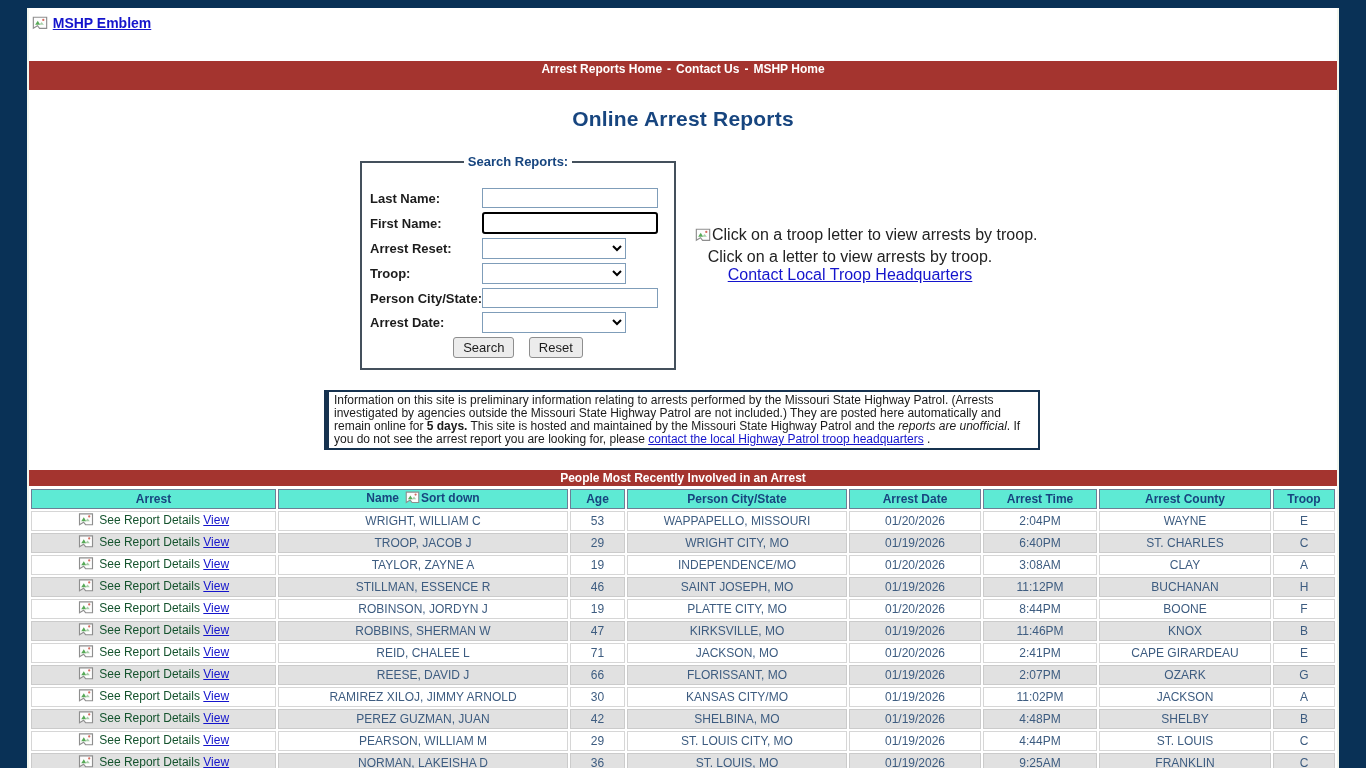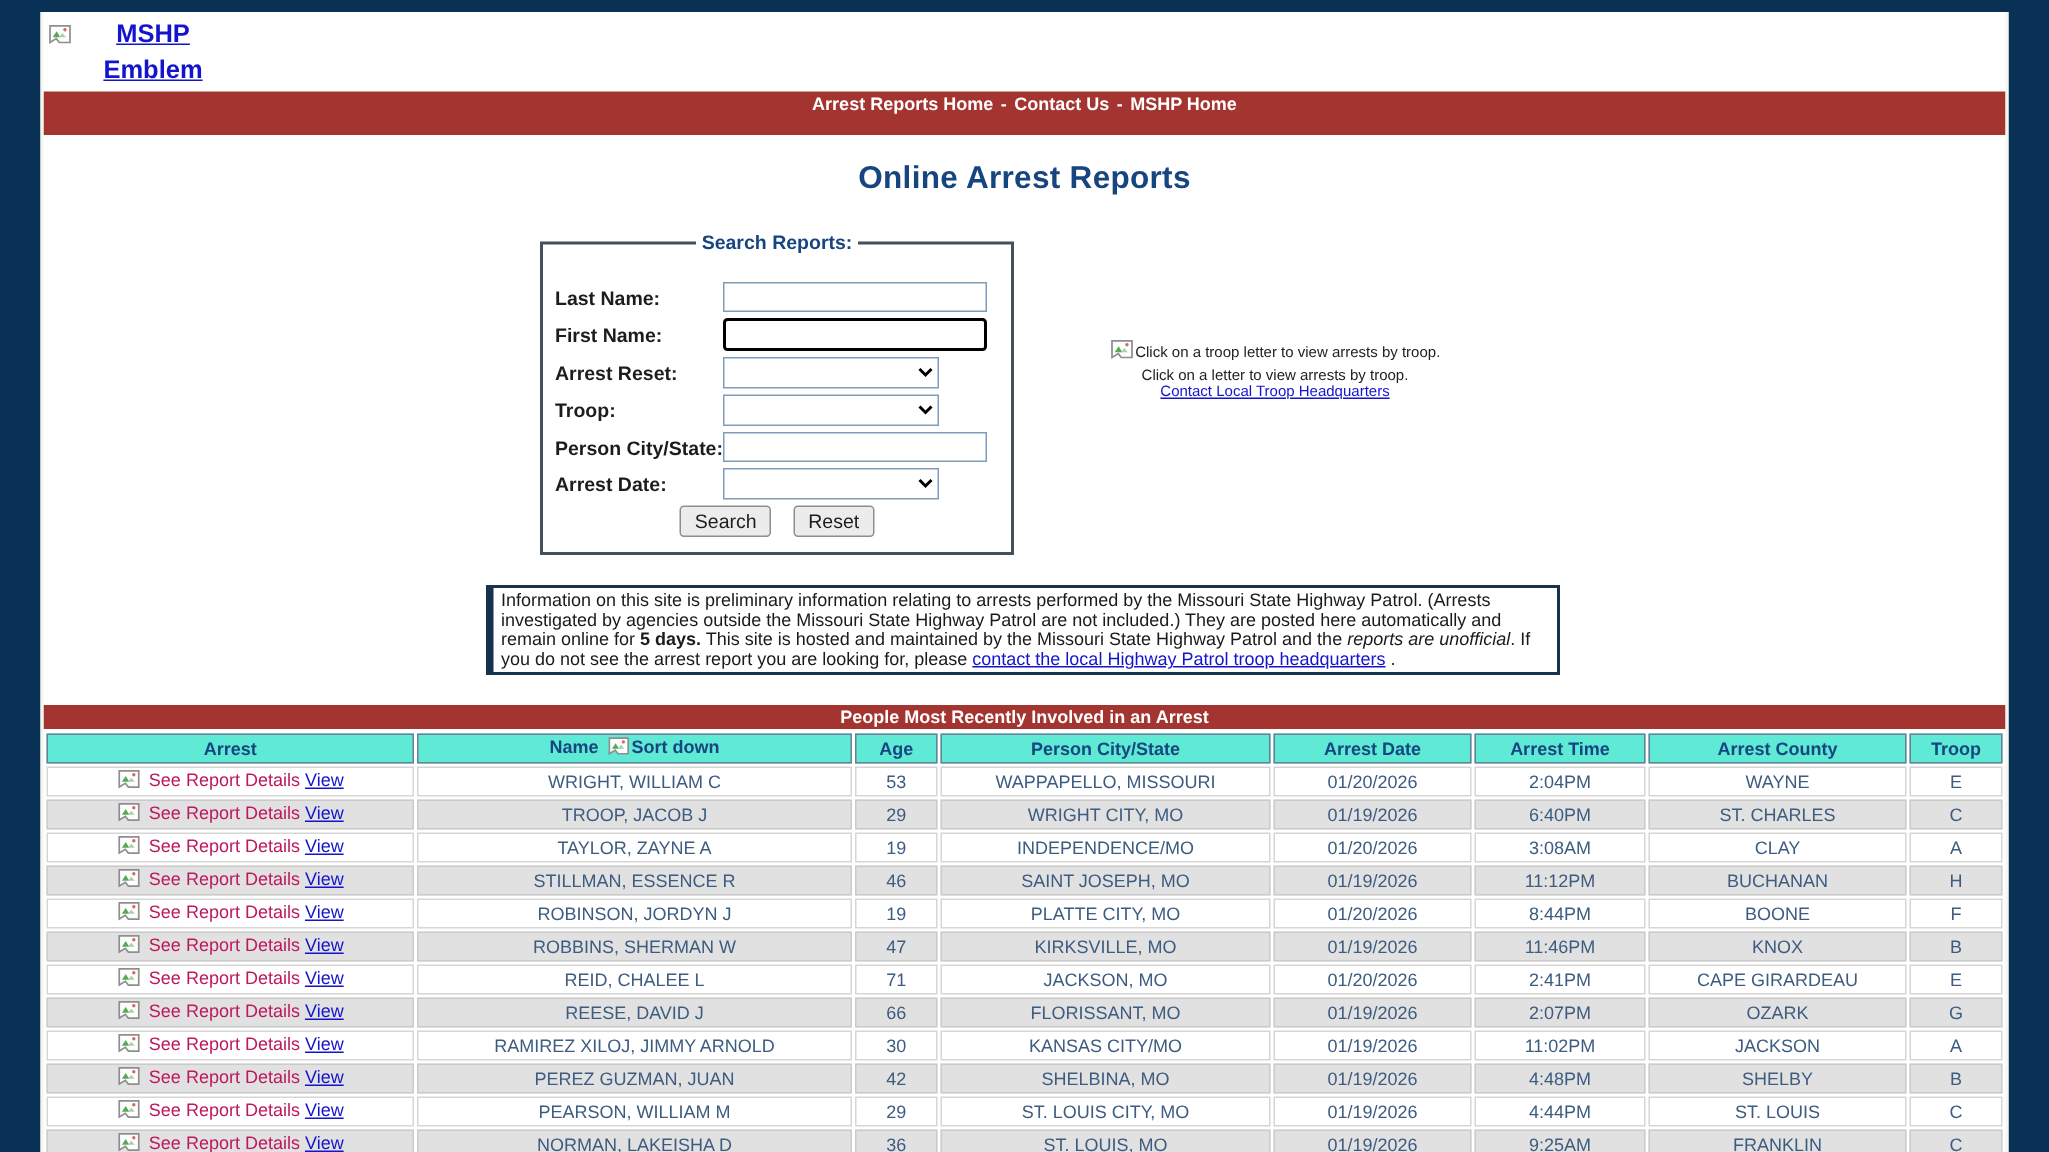--- a/index.html
+++ b/index.html
@@ -11,21 +11,21 @@
   }
   .page {
     margin:0 27px; background:#ffffff; height:760px;
     border-left:2px solid #f3f7ee; border-right:2px solid #f3f7ee;
     overflow:hidden;
   }
   
   .masthead { height:53px; padding:3px 0 0 3px; background:#ffffff; }
   .emblem-link {
     display:block; width:122px; color:#1414cc; font-weight:bold;
-    font-size:17px; text-decoration:underline; text-align:center; line-height:24px;
+    font-size:14px; text-decoration:underline; text-align:center; line-height:24px;
   }
   .emblem-link .bimg { float:left; margin:2px 2px 0 0; }
   .navbar {
     background:#a4342f; height:29px; line-height:17px; text-align:center;
     color:#ffffff; font-size:12px; font-weight:bold;
   }
   .navbar a { color:#ffffff; text-decoration:none; }
   .navbar .sep { margin:0 5px; }
   .page-title {
     margin-top:17px; text-align:center; color:#17457f;
@@ -44,21 +44,21 @@
   table.form-grid td { padding:2px 0; vertical-align:middle; }
   td.flabel { width:112px; font-weight:bold; font-size:13px; color:#1c1c1c; line-height:15px; }
   .tinput { width:176px; height:20px; border:1px solid #7f9db9; font-size:12px; padding:0 3px; }
   .tinput.focused { border:2px solid #000000; border-radius:3px; height:22px; }
   .tselect { width:144px; height:21px; border:1px solid #7f9db9; font-size:12px; background:#ffffff; }
   .btn-row { text-align:center; padding-top:6px; }
   .btn {
     font-size:13px; padding:2px 9px; margin:0 5px;
     background:#ececec; border:1px solid #8e8e8e; border-radius:3px; color:#1c1c1c;
   }
-  .troop-panel { margin-left:19px; margin-top:72px; width:310px; text-align:center; font-size:10px; color:#222222; }
+  .troop-panel { margin-left:19px; margin-top:72px; width:310px; text-align:center; font-size:16px; color:#222222; }
   .troop-panel .line1 { white-space:nowrap; }
   .troop-panel .line1 .bimg { vertical-align:-2px; margin-right:1px; }
   .troop-panel .line2 { margin-top:2px;text-align:center; }
   .troop-panel a { color:#1414cc; }
   
   .notice {
     margin:20px 0 0 295px; width:716px;
     border:2px solid #16324f; border-left-width:5px;
     padding:2px 5px; font-size:12px; line-height:13px; color:#1a1a1a;
   }
@@ -76,21 +76,21 @@
   table.arrests th {
     background:#5eead4; border:1px solid #6b7f96; color:#17457f;
     font-size:12px; font-weight:bold; height:20px; padding:1px 2px; text-align:center;
   }
   table.arrests th .bimg { vertical-align:-2px; margin:0 1px 0 6px; }
   table.arrests td {
     background:#ffffff; border:1px solid #d6d6d6; color:#3d5c80;
     font-size:12px; height:19px; padding:1px 2px; text-align:center; overflow:hidden; white-space:nowrap;
   }
   table.arrests tr.alt td { background:#e1e1e1; border-color:#cbcbcb; }
-  td.c-arrest .see { color:#be185d; }
+  td.c-arrest .see { color:#14532d; }
   td.c-arrest .bimg { vertical-align:-2px; margin-right:2px; }
   td.c-arrest a.view { color:#1414cc; }
   .bimg { display:inline-block; }
 </style>
 </head>
 <body>
 
 <div class="page">
 
   <div class="masthead">

